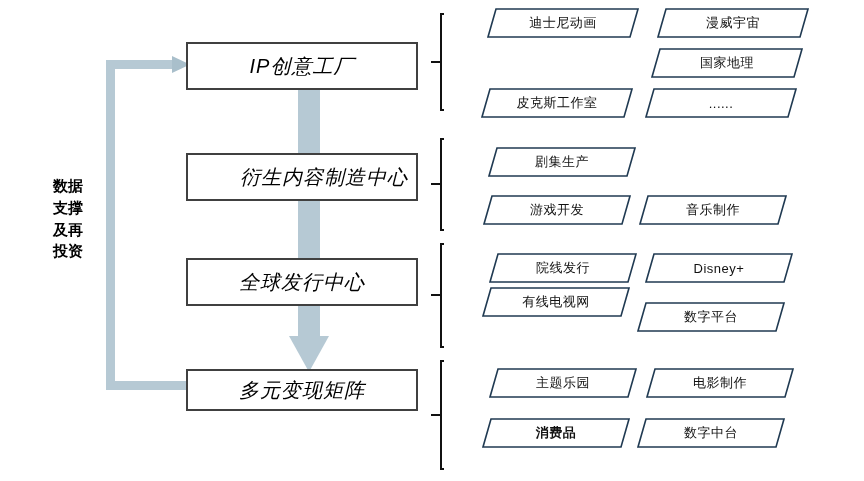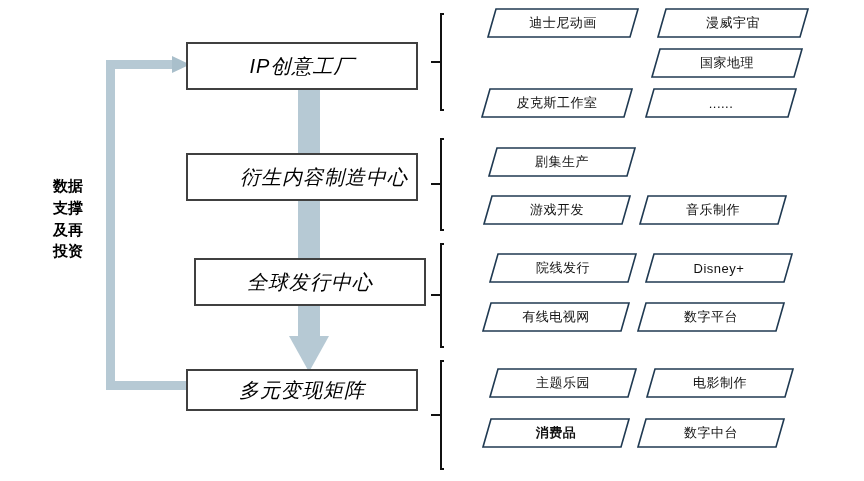--- a/index.html
+++ b/index.html
@@ -199,21 +199,21 @@
       </svg>
     <span class="chip-text">游戏开发</span>
   </div>
   <div class="chip" style="left:639px; top:195px; width:148px;">
     <svg width="148" height="30" viewBox="0 0 148 30">
         <polygon points="9,1 147,1 139,29 1,29" fill="#ffffff" stroke="#203a52" stroke-width="1.6"></polygon>
       </svg>
     <span class="chip-text">音乐制作</span>
   </div>
 
-  <div class="stage-box" style="left:186px; top:258px; width:232px; height:48px;margin-left:8px;">
+  <div class="stage-box" style="left:186px; top:258px; width:232px; height:48px;">
     <span class="stage-text">全球发行中心</span>
   </div>
 
   <div class="bracket" style="left:430px; top:243px; width:18px; height:105px;">
     <svg width="18" height="105" viewBox="0 0 18 105">
       <path d="M14 1 L11 1 L11 104 L14 104" fill="none" stroke="#111111" stroke-width="2"></path>
       <path d="M11 52 L1 52" fill="none" stroke="#111111" stroke-width="2"></path>
     </svg>
   </div>
 
@@ -222,21 +222,21 @@
         <polygon points="9,1 147,1 139,29 1,29" fill="#ffffff" stroke="#203a52" stroke-width="1.6"></polygon>
       </svg>
     <span class="chip-text">院线发行</span>
   </div>
   <div class="chip" style="left:645px; top:253px; width:148px;">
     <svg width="148" height="30" viewBox="0 0 148 30">
         <polygon points="9,1 147,1 139,29 1,29" fill="#ffffff" stroke="#203a52" stroke-width="1.6"></polygon>
       </svg>
     <span class="chip-text">Disney+</span>
   </div>
-  <div class="chip" style="left:482px; top:302px; width:148px;">
+  <div class="chip" style="left:482px; top:287px; width:148px;">
     <svg width="148" height="30" viewBox="0 0 148 30">
         <polygon points="9,1 147,1 139,29 1,29" fill="#ffffff" stroke="#203a52" stroke-width="1.6"></polygon>
       </svg>
     <span class="chip-text">有线电视网</span>
   </div>
   <div class="chip" style="left:637px; top:302px; width:148px;">
     <svg width="148" height="30" viewBox="0 0 148 30">
         <polygon points="9,1 147,1 139,29 1,29" fill="#ffffff" stroke="#203a52" stroke-width="1.6"></polygon>
       </svg>
     <span class="chip-text">数字平台</span>

